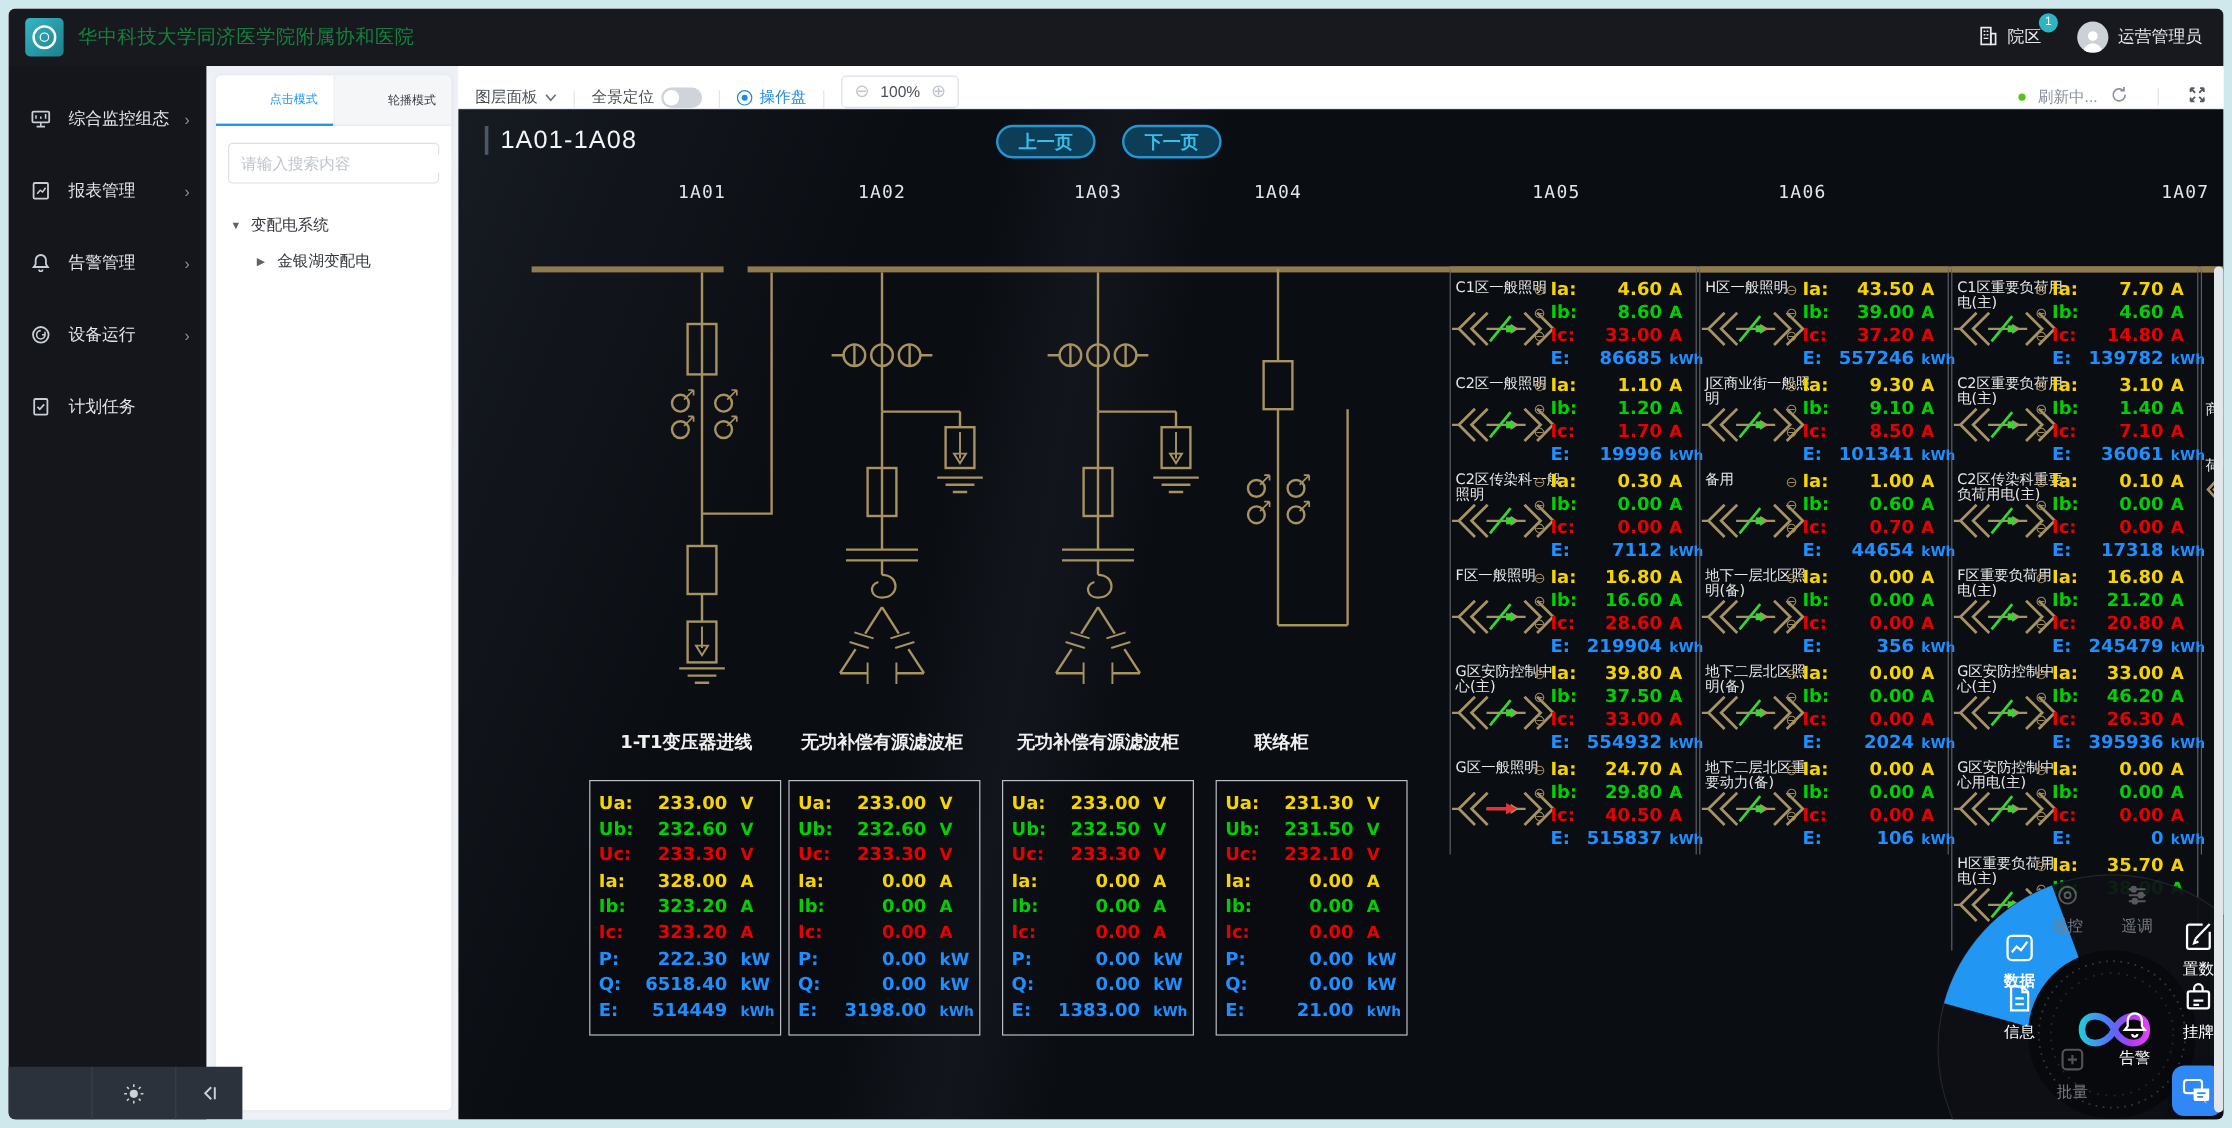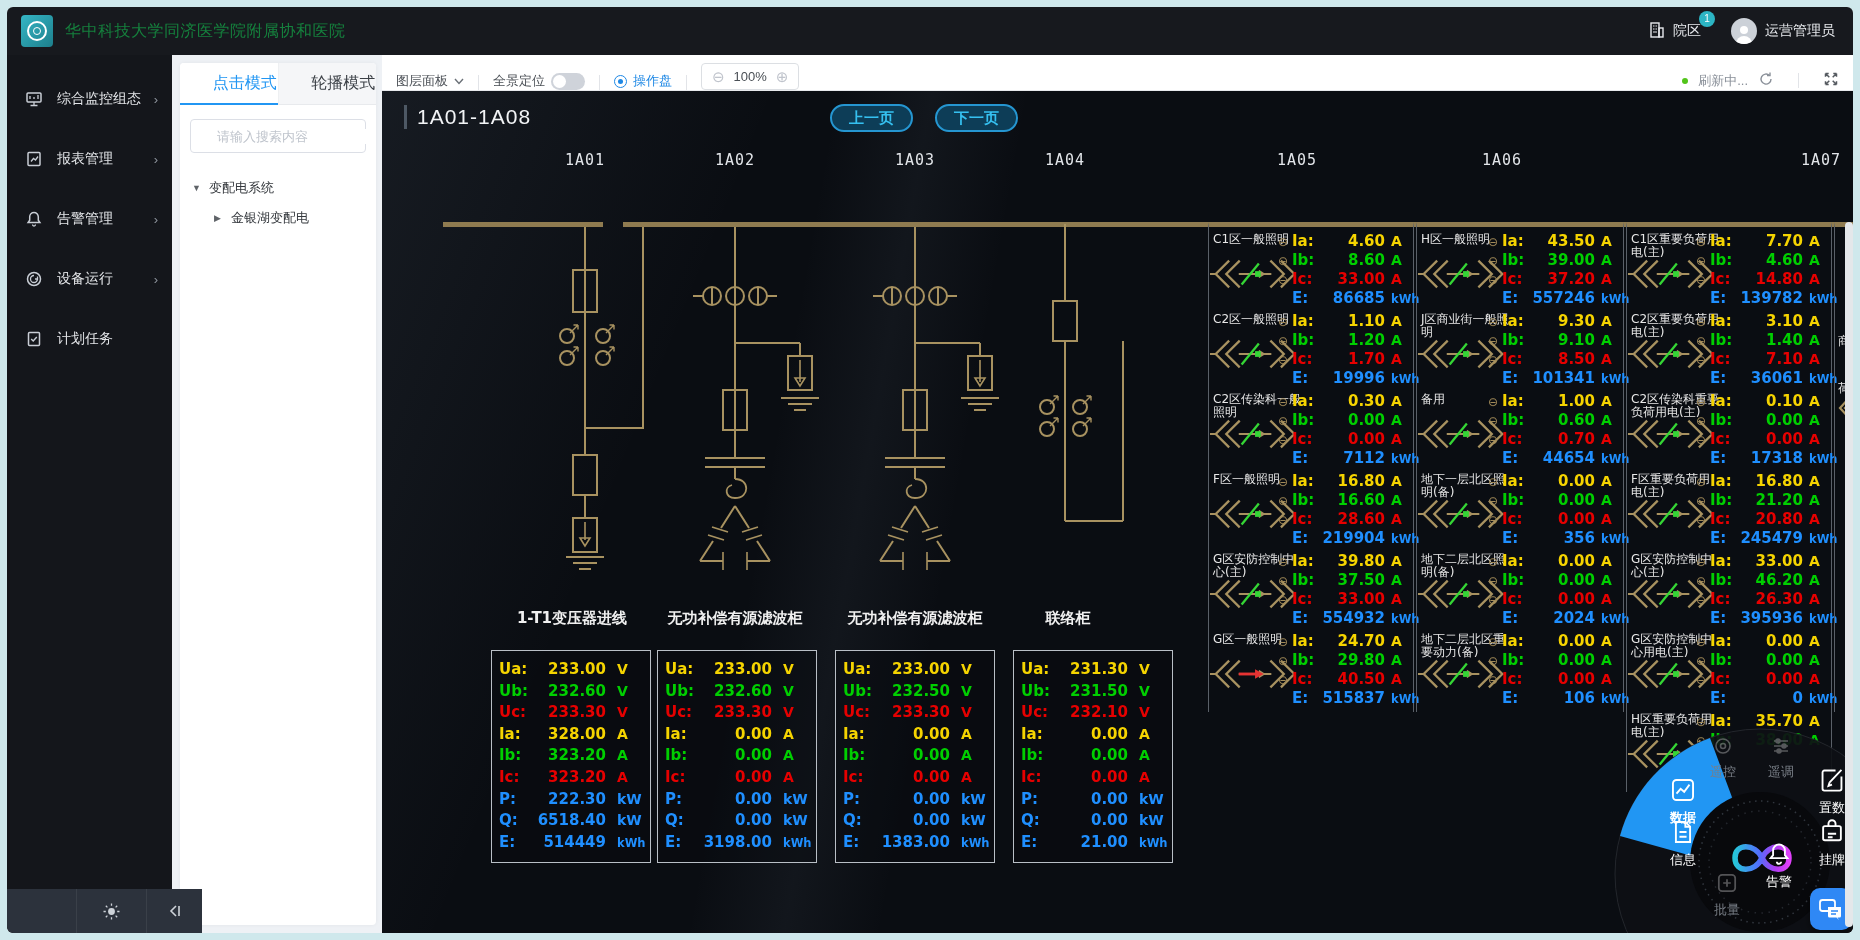--- a/index.html
+++ b/index.html
@@ -28,25 +28,25 @@
   .side-item .s-ico { width:18px; height:18px; margin-right:14px; flex:none; }
   .side-item .s-arrow { margin-left:auto; color:#8d939c; font-size:13px; }
   .side-footer { position:absolute; left:0; bottom:48px; width:195px; height:44px; background:#2c323c; display:flex; z-index:6; border-radius:0 0 0 6px; }
   .sf-seg { display:flex; align-items:center; justify-content:center; border-right:1px solid #3a4049; }
   .sf-a{ width:70px;} .sf-b{ width:70px; cursor:pointer;} .sf-c{ flex:1; border-right:none; cursor:pointer;}
 
   
   .treepanel { width:210px; background:#eef1f5; padding:8px 6px 8px 8px; flex:none; }
   .tree-card { background:#fff; border-radius:4px; height:100%; overflow:hidden; box-shadow:0 0 4px rgba(0,0,0,.05); }
   .tabs { display:flex; height:42px; }
-  .tab { flex:1; display:flex; align-items:center; justify-content:center; font-size:16px; cursor:pointer;padding-left:32px; }
+  .tab { flex:1; display:flex; align-items:center; justify-content:center; font-size:10px; cursor:pointer;padding-left:32px; }
   .tab.active { color:#2196f3; border-bottom:2px solid #2196f3; background:#fff; }
   .tab.inactive { color:#3a3f45; background:#f5f6f8; border-bottom:1px solid #e8eaed; border-left:1px solid #eef0f2; }
   .searchbox { margin:14px 10px 10px; height:34px; border:1px solid #dcdfe6; border-radius:4px; display:flex; align-items:center; padding:0 10px; }
-  .searchbox input { border:none; outline:none; flex:1; font-size:13px; color:#404040;margin-left:16px; }
+  .searchbox input { border:none; outline:none; flex:1; font-size:13px; color:#404040; }
   .searchbox input::placeholder { color:#bfc4cc; }
   .treelist { padding:10px 12px; }
   .tnode { display:flex; align-items:center; gap:7px; font-size:13px; color:#34383d; height:30px; cursor:pointer; }
   .tnode .caret { font-size:9px; color:#5f6368; width:10px; }
   .tnode.child { padding-left:22px; }
 
   
   .main { flex:1; display:flex; flex-direction:column; min-width:0; background:#fff; }
   .toolbar { height:36px; background:#fff; border-bottom:1px solid #e7e9ec; display:flex; align-items:flex-end; padding:0 14px; font-size:13px; color:#4a4f55; }
   .tb-item { display:flex; align-items:center; gap:6px; cursor:pointer; }

